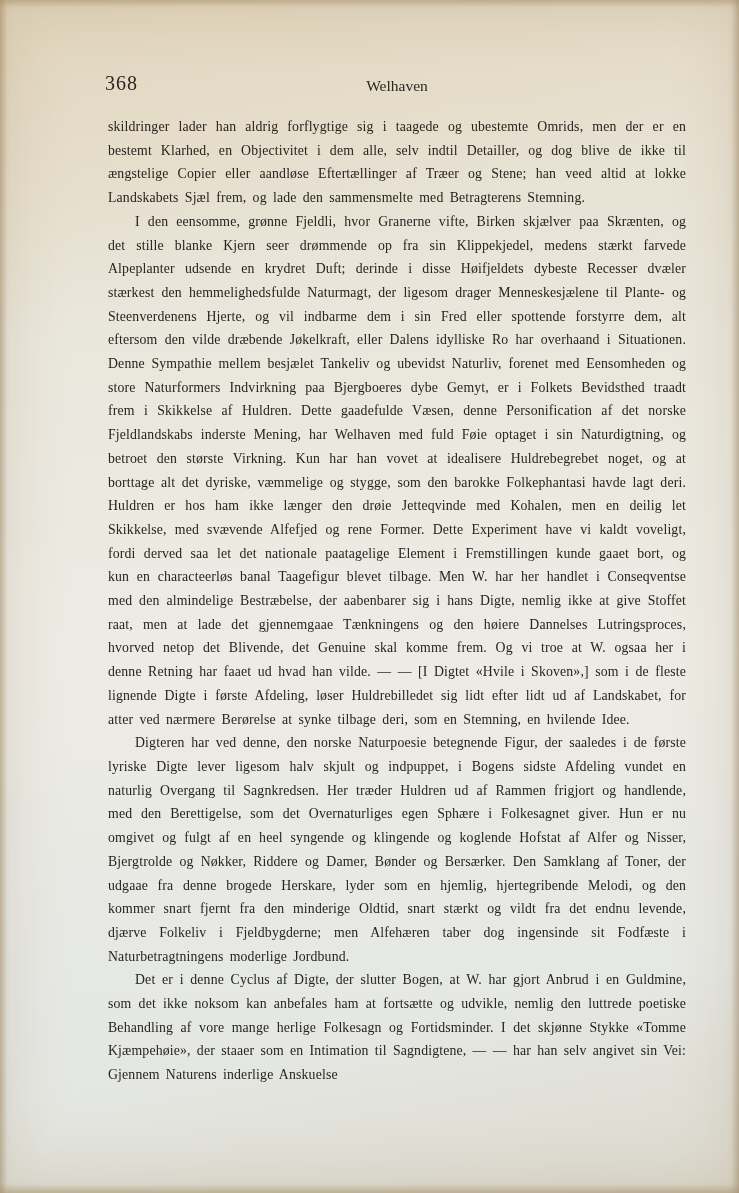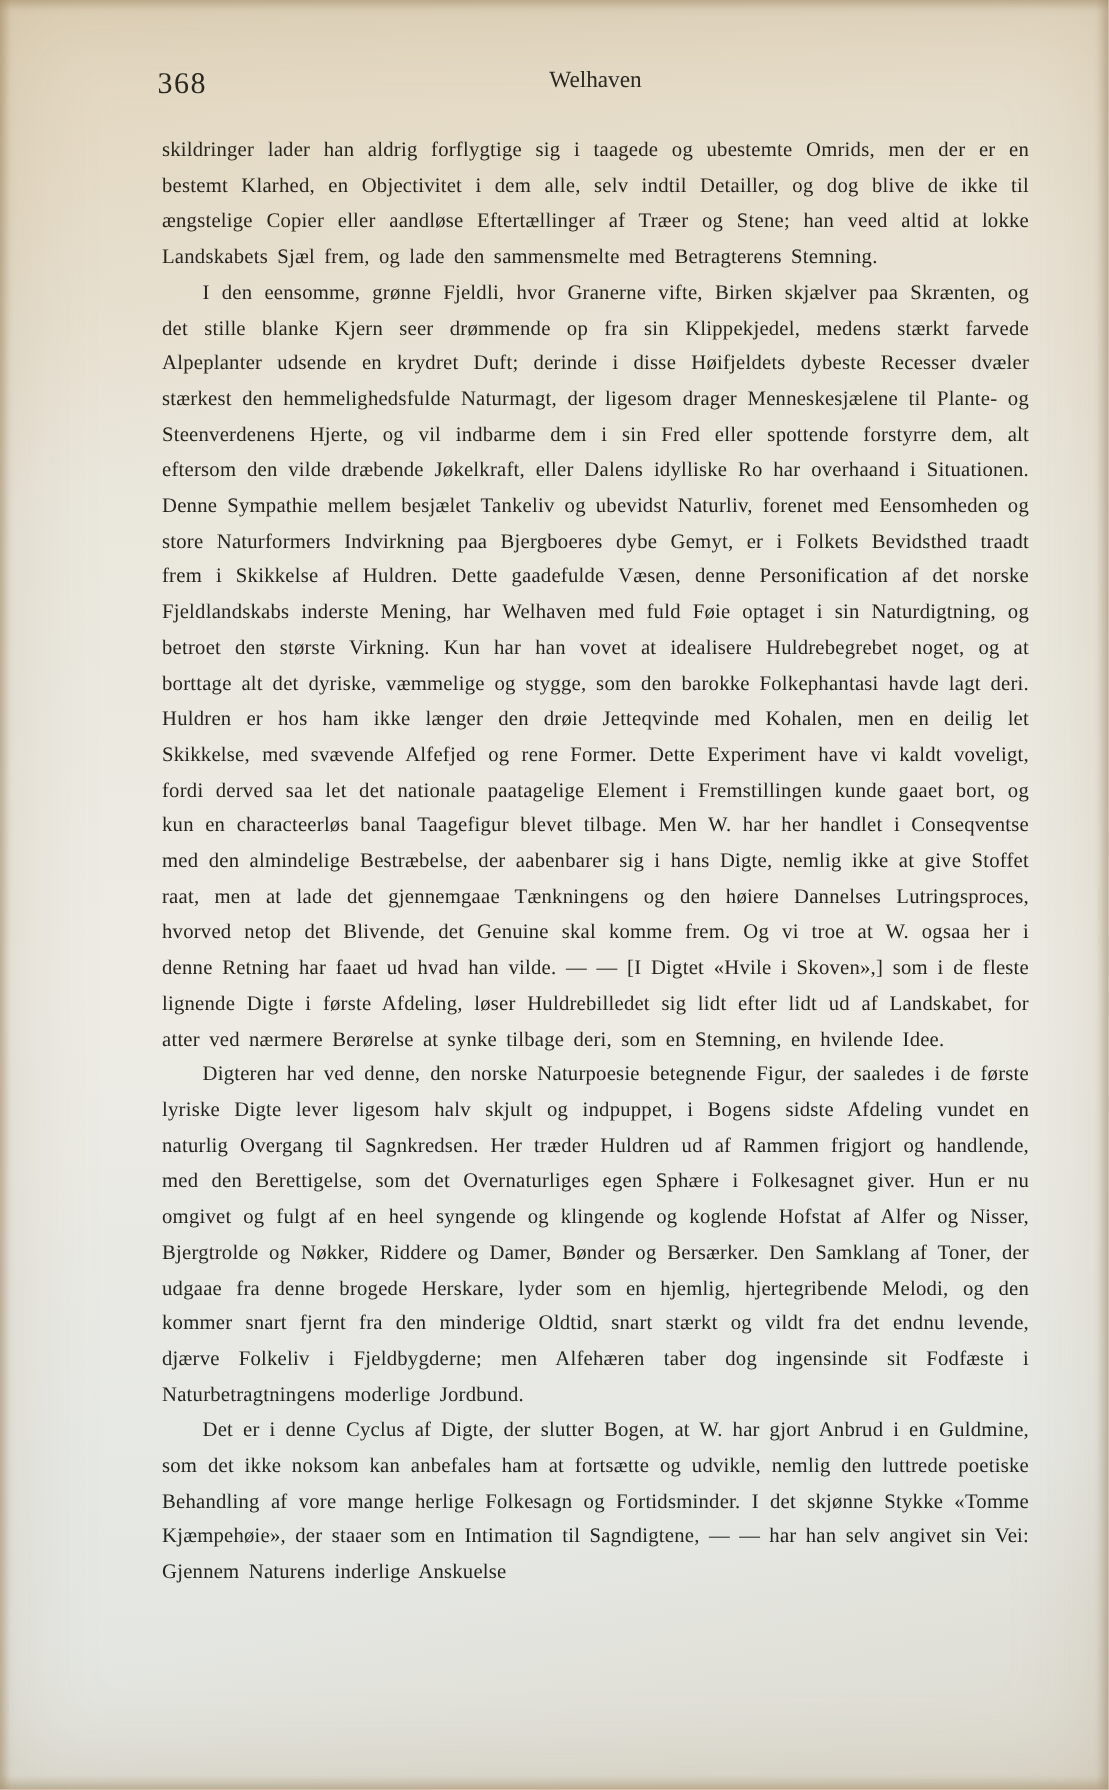--- a/index.html
+++ b/index.html
@@ -30,22 +30,22 @@
     inset: 0;
     pointer-events: none;
     background:
       linear-gradient(90deg, rgba(150,120,75,0.28) 0, rgba(150,120,75,0.0) 7px),
       linear-gradient(270deg, rgba(140,115,80,0.25) 0, rgba(140,115,80,0.0) 8px),
       linear-gradient(0deg, rgba(165,140,95,0.30) 0, rgba(165,140,95,0.0) 9px),
       linear-gradient(180deg, rgba(150,125,85,0.22) 0, rgba(150,125,85,0.0) 7px);
   }
   .page-header {
     display: flex;
-    align-items: flex-start;
-    padding: 45px 53px 0 105px;
+    align-items: flex-end;
+    padding: 72px 53px 0 105px;
     position: relative;
   }
   .page-number {
     font-size: 20px;
     letter-spacing: 1px;
     color: #2b2822;
   }
   .running-title {
     position: absolute;
     left: 108px;

